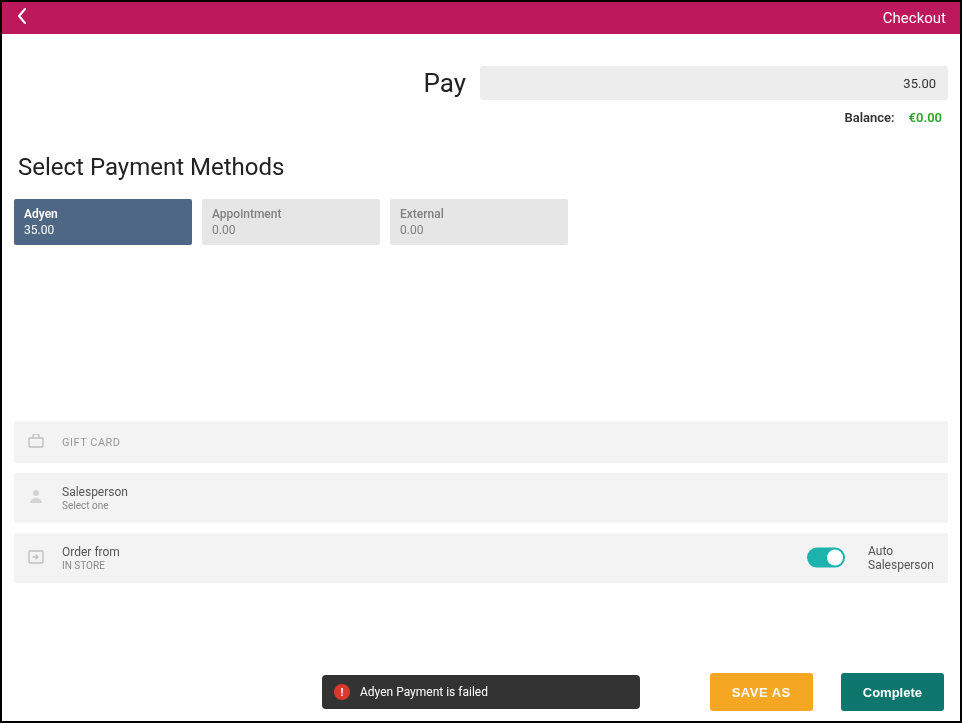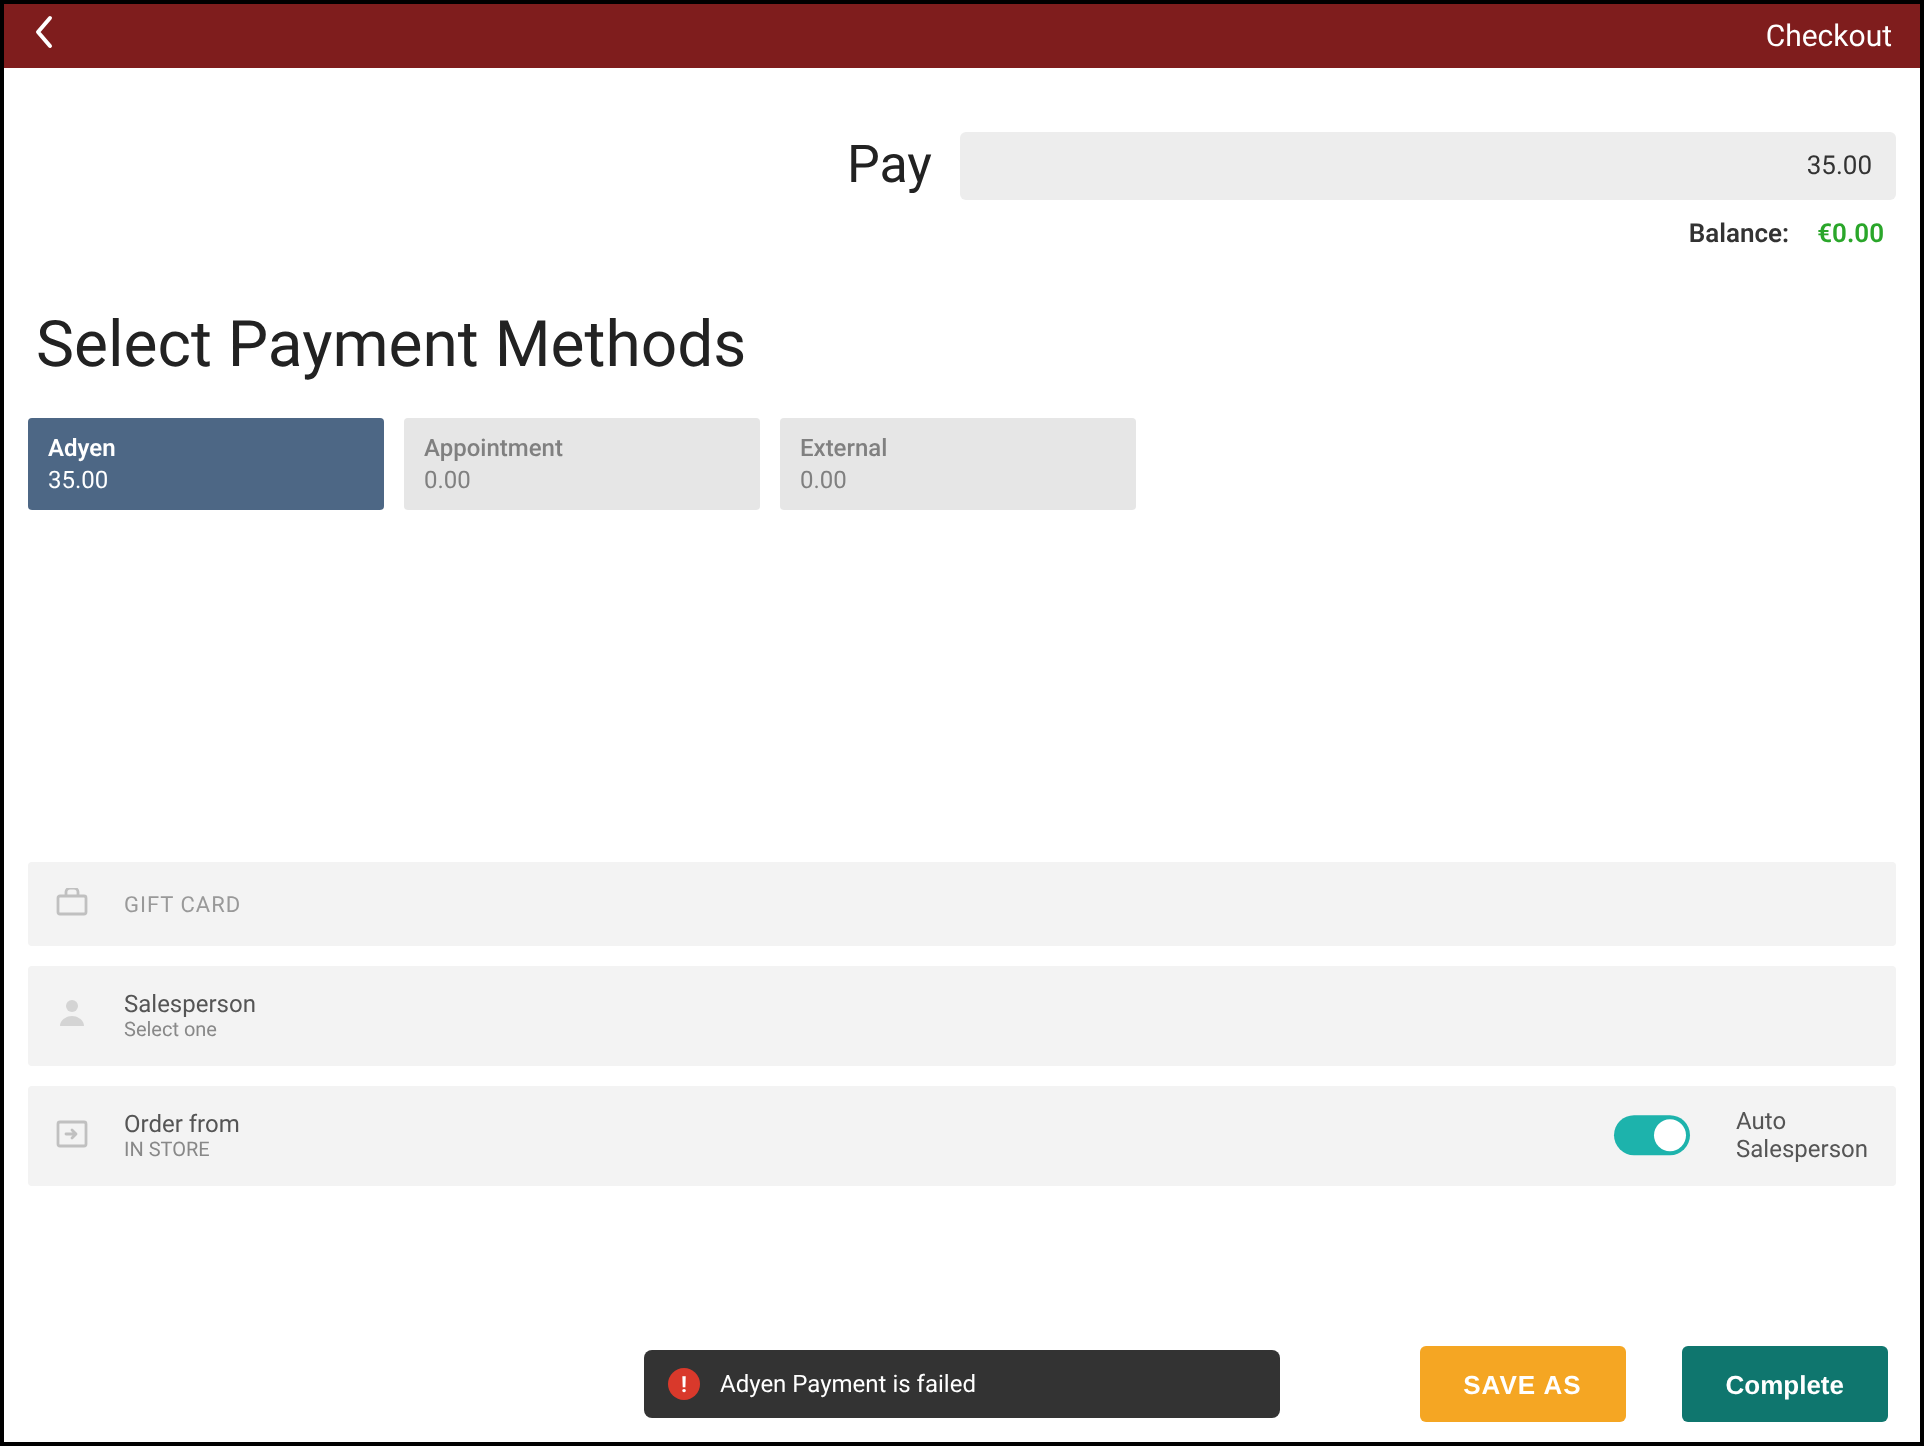--- a/index.html
+++ b/index.html
@@ -1,20 +1,20 @@
 <!DOCTYPE html>
 <html><head>
   <meta charset="utf-8">
   <style>
     * { box-sizing: border-box; margin: 0; padding: 0; }
     html, body { width: 962px; height: 723px; font-family: -apple-system, BlinkMacSystemFont, "Segoe UI", Roboto, Arial, sans-serif; background: #fff; overflow: hidden; }
     body { border: 2px solid #000; position: relative; }
 
     .top-bar {
-      background: #7f1d1d;
+      background: #be185d;
       height: 32px;
       display: flex;
       align-items: center;
       justify-content: space-between;
       padding: 0 14px;
       color: #fff;
     }
     .top-bar .back { cursor: pointer; }
     .top-bar .title { font-size: 15px; }
 
@@ -46,21 +46,21 @@
       justify-content: flex-end;
       align-items: center;
       gap: 14px;
       margin-top: 10px;
       font-size: 13px;
       padding-right: 6px;
     }
     .balance-label { color: #333; font-weight: 600; }
     .balance-amount { color: #2aa62a; font-weight: 600; }
 
-    .section-title { font-size: 32px; color: #222; margin-top: 28px; margin-left: 4px; }
+    .section-title { font-size: 24px; color: #222; margin-top: 28px; margin-left: 4px; }
 
     .method-row {
       display: flex;
       gap: 10px;
       margin-top: 18px;
     }
     .method-card {
       background: #e6e6e6;
       border-radius: 2px;
       width: 178px;

